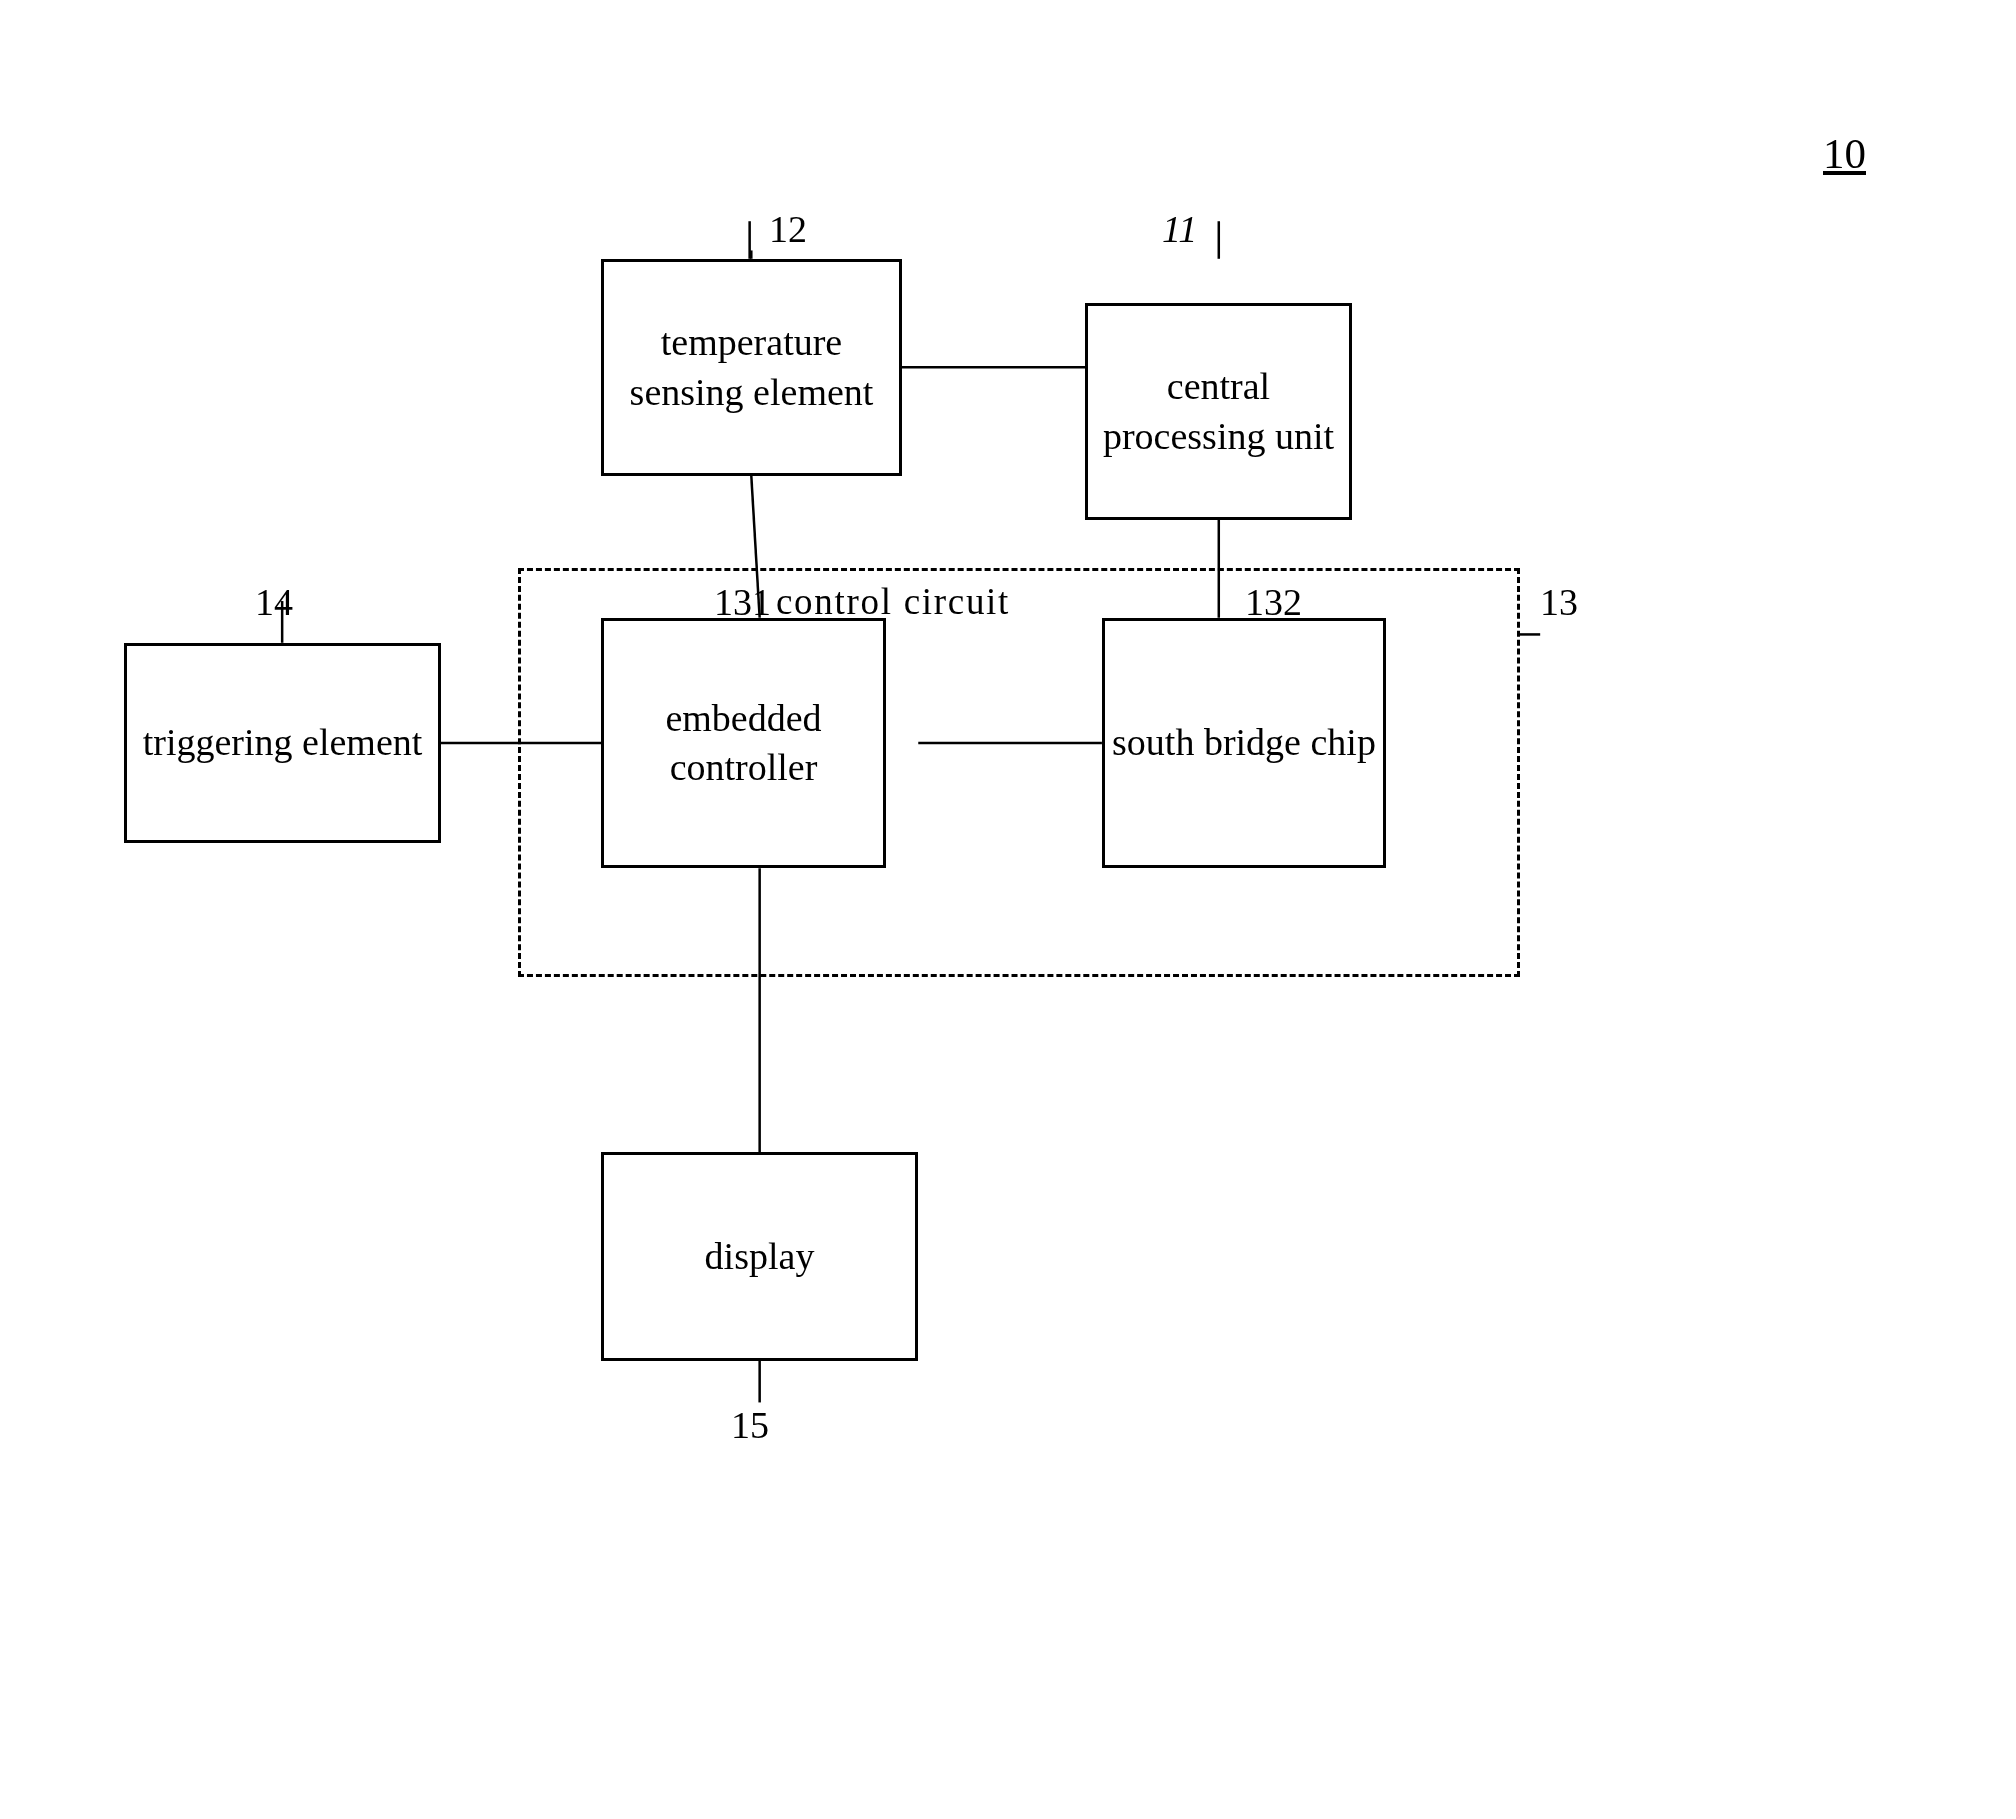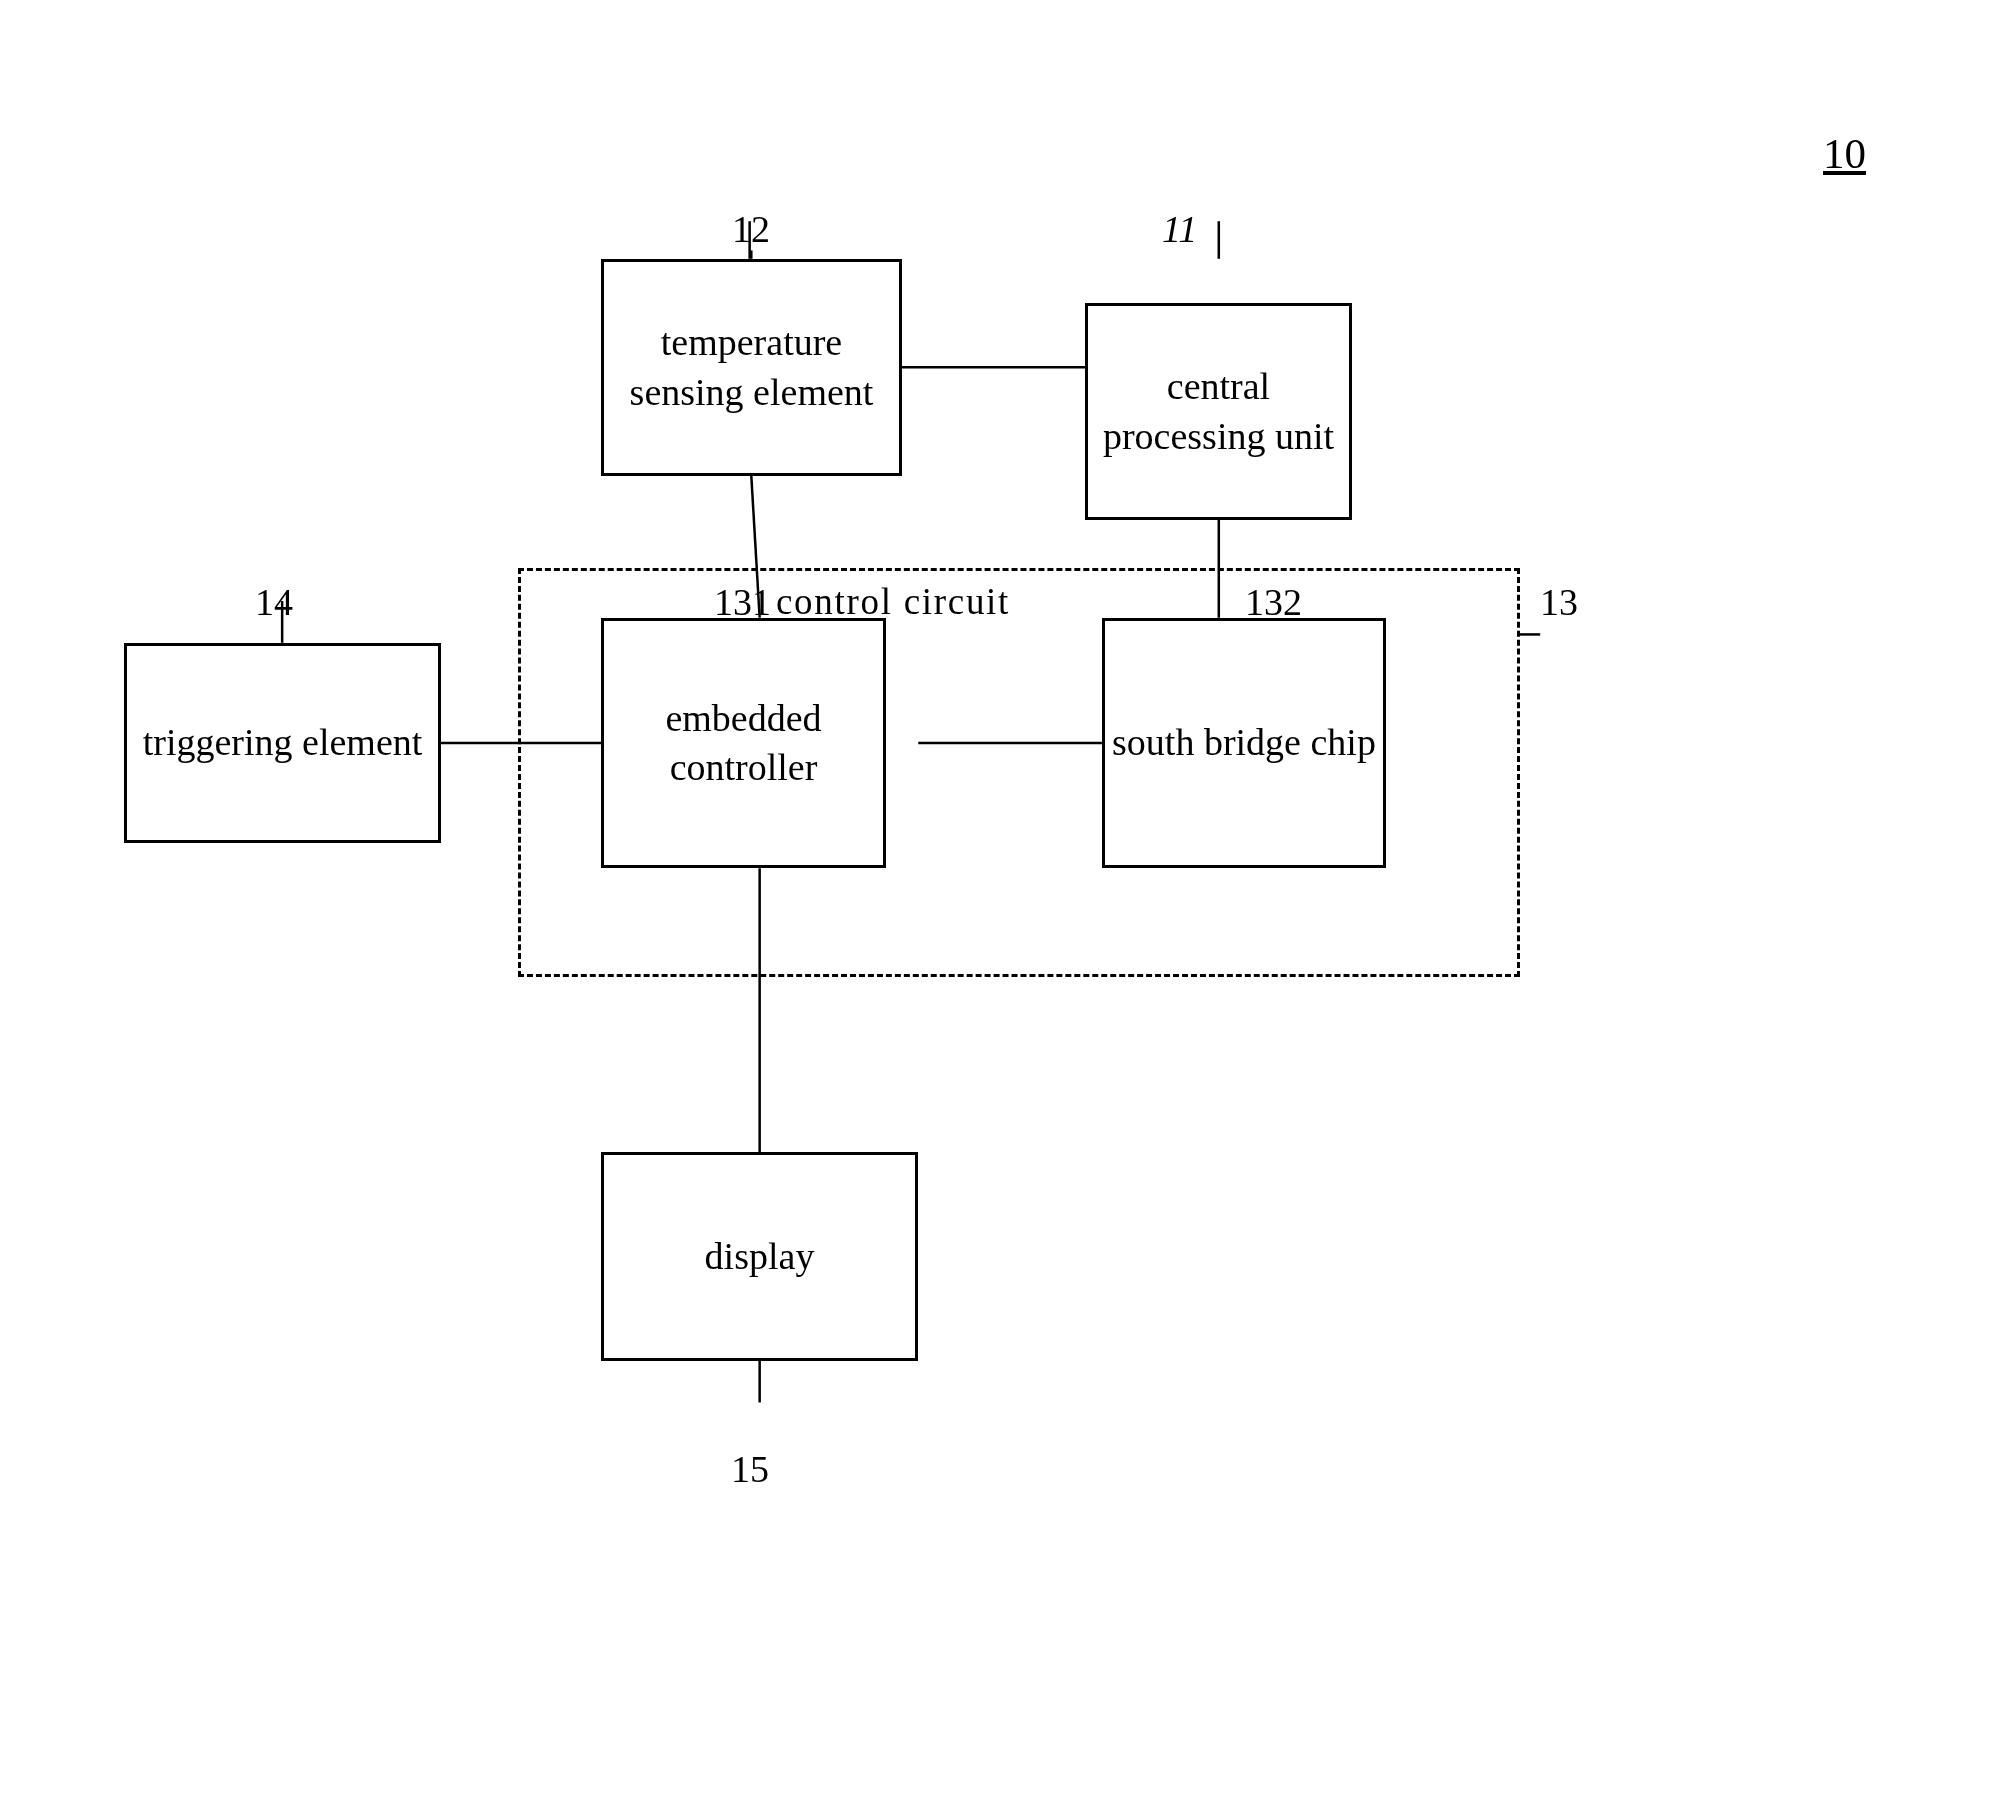--- a/index.html
+++ b/index.html
@@ -193,22 +193,22 @@
 
   <div class="box box-trigger">
     <span>triggering
 element</span>
   </div>
 
   <div class="box box-display">
     <span>display</span>
   </div>
 
-  <div class="ref-label" style="top:207px; left:732px;">12</div>
+  <div class="ref-label" style="top:207px; left:769px;">12</div>
   <div class="ref-label" style="top:207px; left:1162px;font-style:italic;">11</div>
   <div class="ref-label" style="top:580px; left:714px;">131</div>
   <div class="ref-label" style="top:580px; left:1215px;margin-left:30px;">132</div>
   <div class="ref-label" style="top:580px; left:1540px;">13</div>
   <div class="ref-label" style="top:580px; left:255px;">14</div>
-  <div class="ref-label" style="top:1403px; left:731px;margin-top:44px;">15</div>
+  <div class="ref-label" style="top:1403px; left:731px;">15</div>
 
 </div>
 
 
 </body></html>

